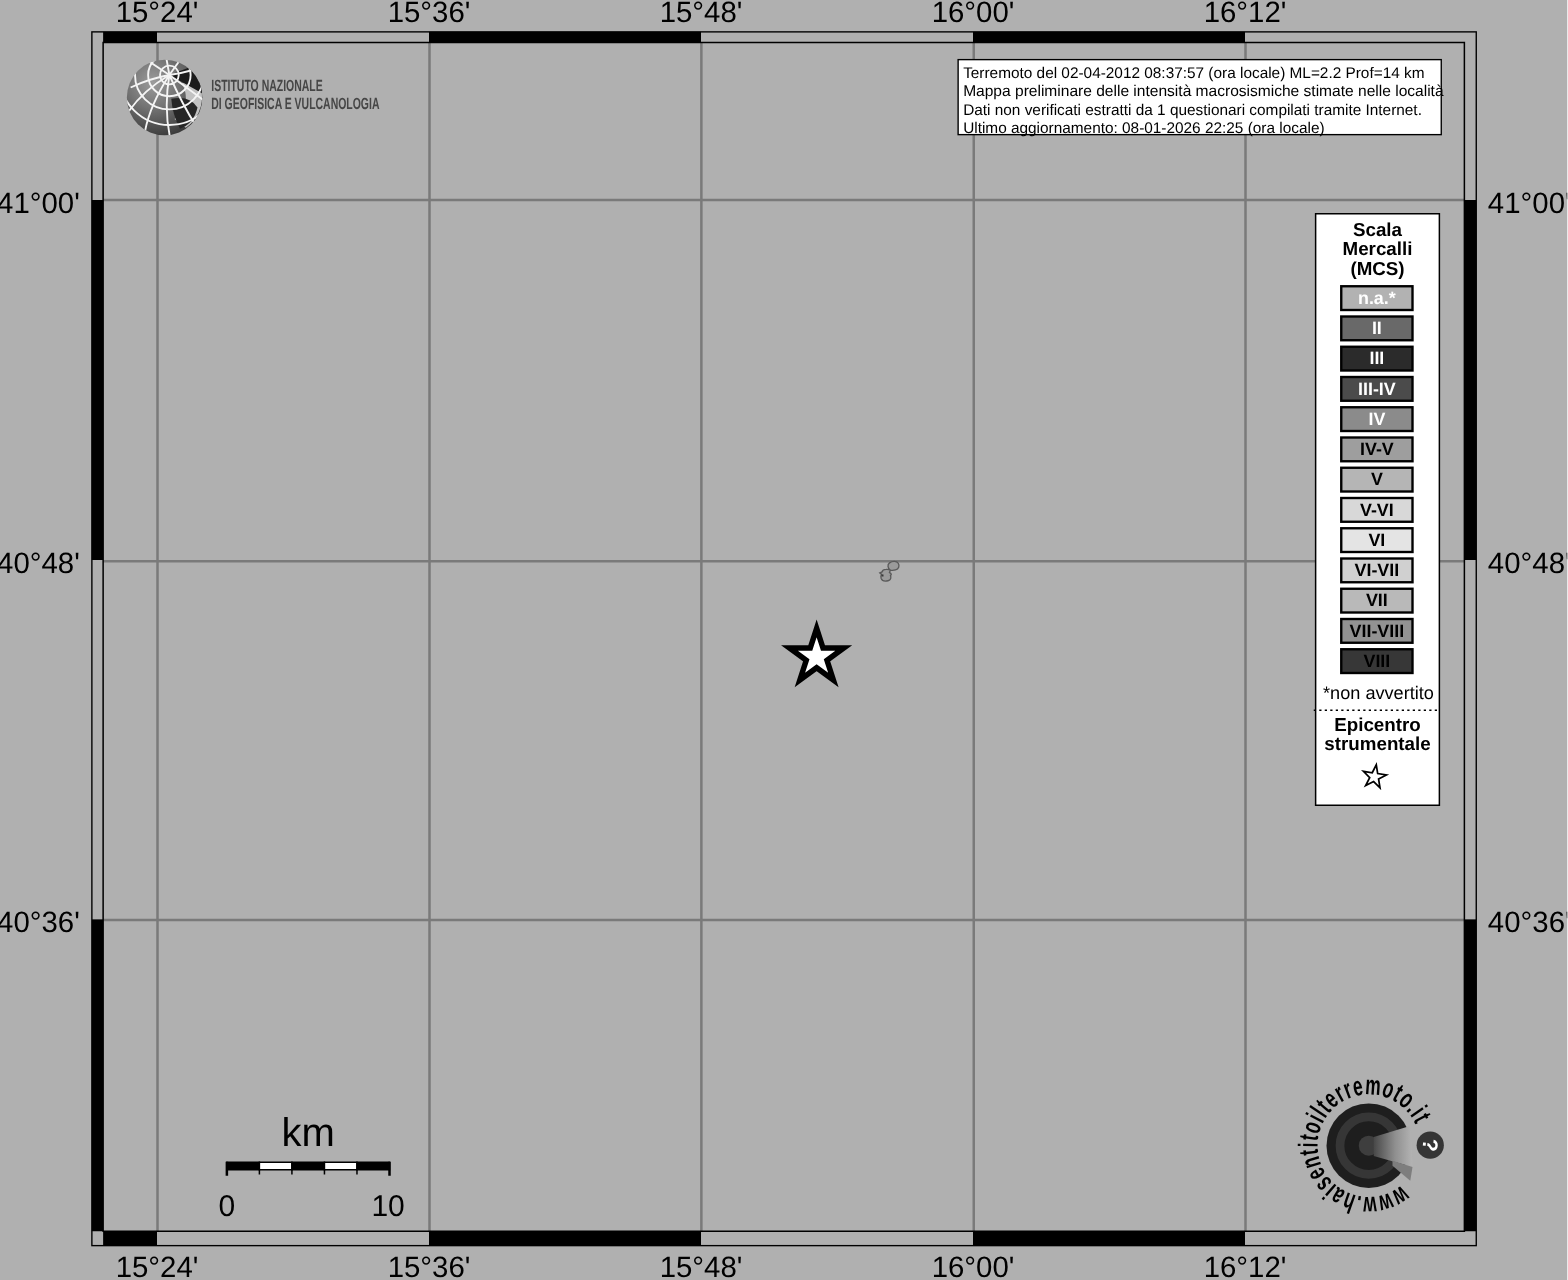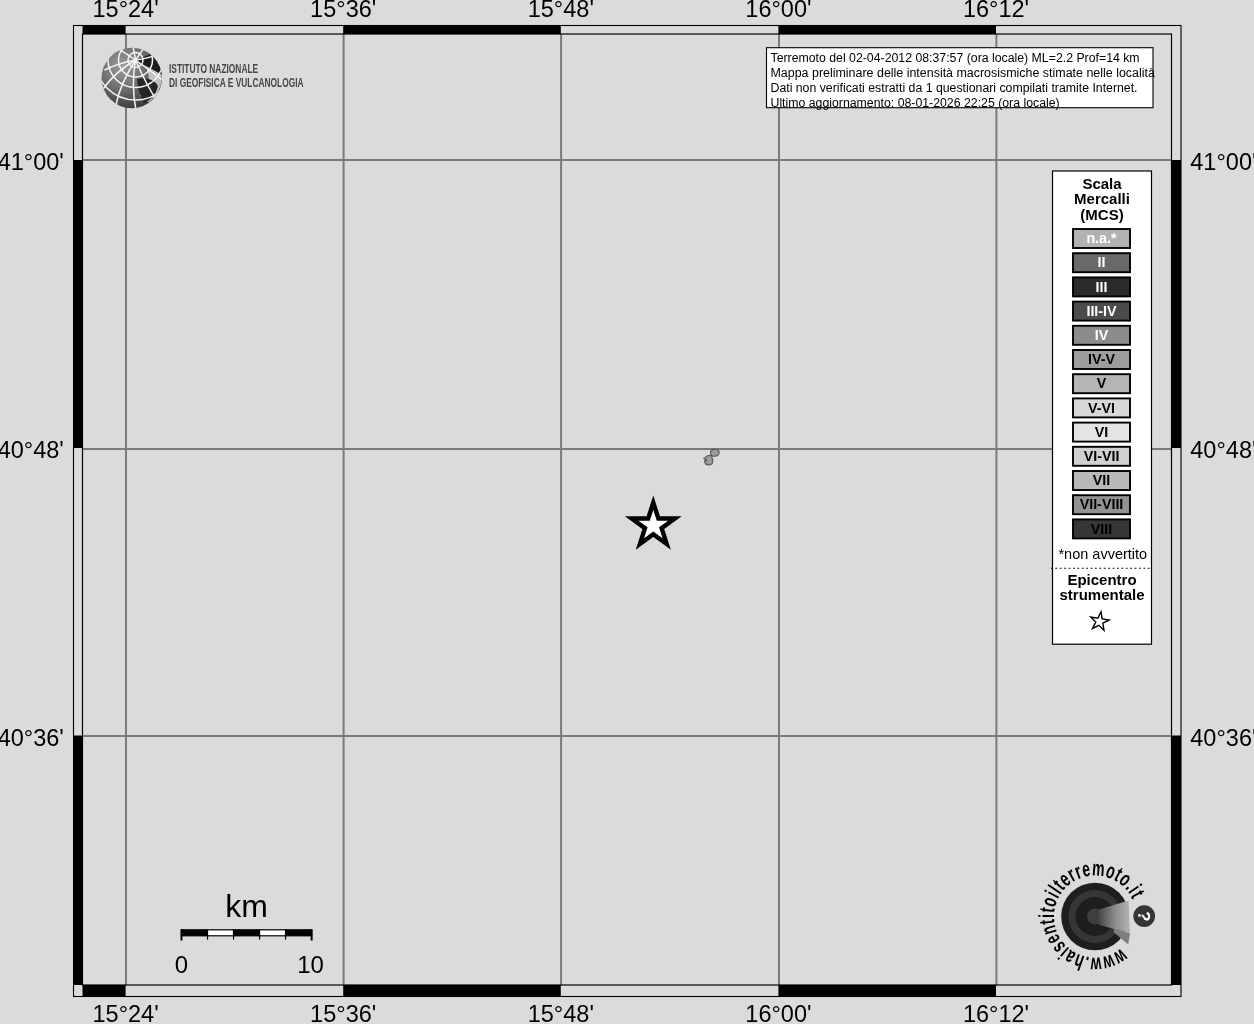--- a/index.html
+++ b/index.html
@@ -1,16 +1,16 @@
 <!DOCTYPE html>
 <html><head>
 <meta charset="utf-8">
 <style>
 html,body{margin:0;padding:0;background:#fff;-webkit-font-smoothing:antialiased;}
-#page{position:relative;filter:grayscale(1);width:1254px;height:1024px;background:#fde047;font-family:"Liberation Sans",sans-serif;}
+#page{position:relative;filter:grayscale(1);width:1254px;height:1024px;background:#84cc16;font-family:"Liberation Sans",sans-serif;}
 text{font-family:"Liberation Sans",sans-serif;}
 </style>
 </head>
 <body>
 <div id="page">
 <svg width="1254" height="1024" viewBox="0 0 1254 1024">
 <defs>
 <radialGradient id="sph" cx="35%" cy="30%" r="80%">
   <stop offset="0%" stop-color="#9c9c9c"></stop>
   <stop offset="40%" stop-color="#767676"></stop>

